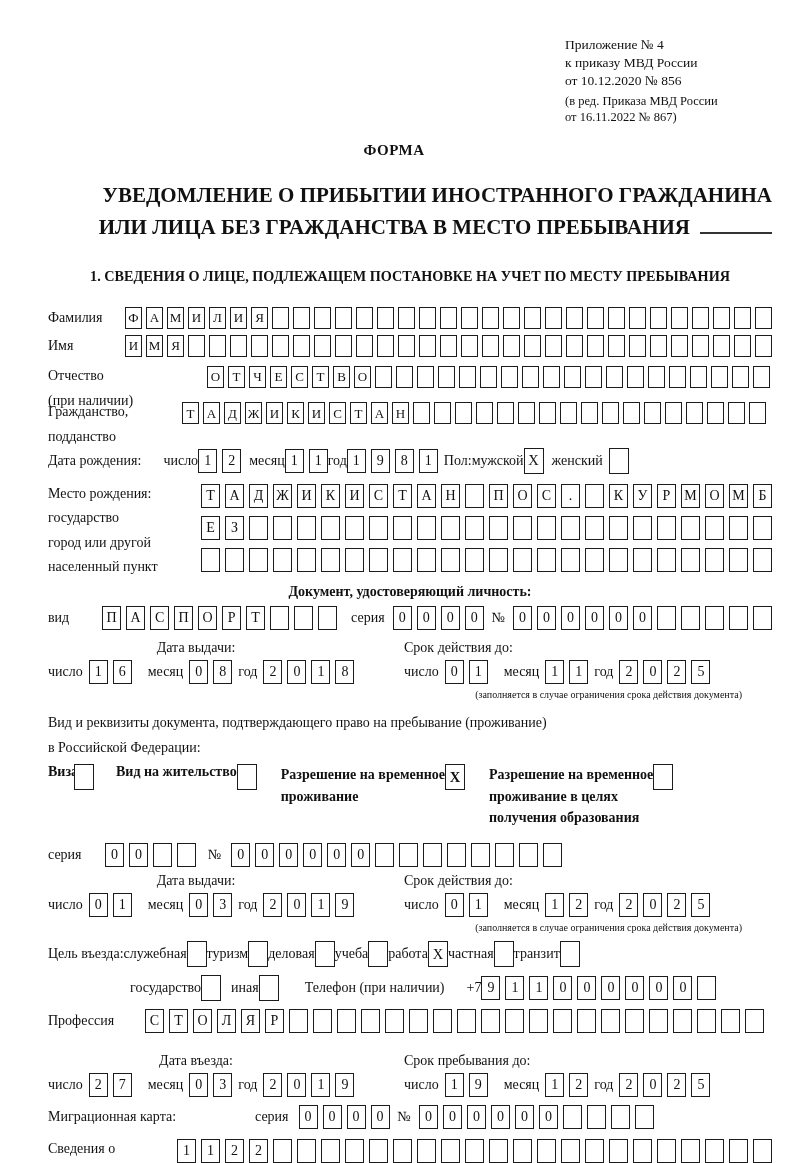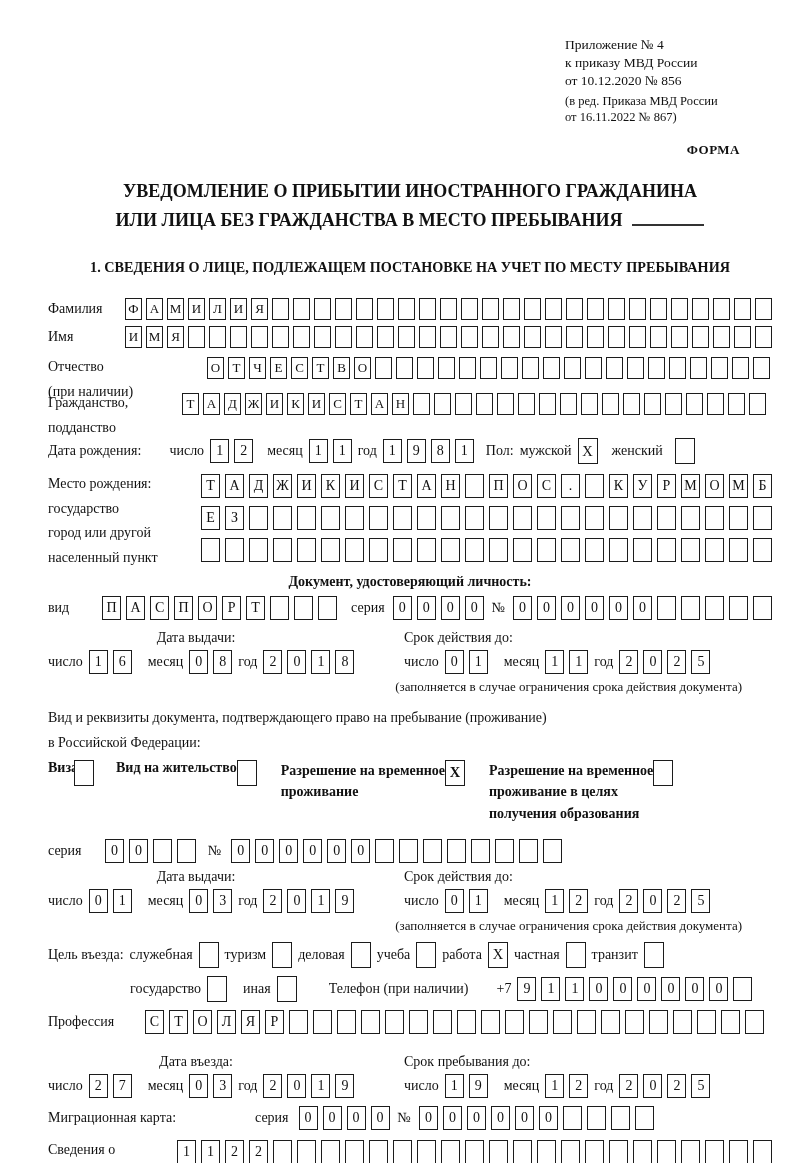--- a/index.html
+++ b/index.html
@@ -3,45 +3,45 @@
 <meta charset="utf-8">
 <style>
   html,body{margin:0;padding:0;background:#fff;}
   .page{
     position:relative; width:800px; min-height:1163px; box-sizing:border-box;
     padding:36px 28px 30px 48px; background:#fff; color:#111;
     font-family:"Liberation Serif", serif; font-size:14px;
   }
   .appendix{margin-left:auto; width:195px; margin-right:12px; line-height:1.34; font-size:13.5px;}
   .appendix .small{font-size:12.5px; margin-top:3px; line-height:1.3;}
-  .forma{text-align:right; margin-right:32px; margin-top:16px; font-weight:bold; font-size:13px; letter-spacing:.5px;}
-  .title{margin-top:20px; text-align:center; font-weight:bold; font-size:18px; line-height:1.55;}
+  .forma{text-align:center; margin-right:32px; margin-top:16px; font-weight:bold; font-size:15px; letter-spacing:.5px;}
+  .title{margin-top:20px; text-align:right; font-weight:bold; font-size:21px; line-height:1.55;}
   .uline{display:inline-block; width:72px; border-bottom:2px solid #333; margin-left:10px; height:1em; vertical-align:baseline;}
   .sect{margin-top:24px; text-align:center; font-weight:bold; font-size:14.2px;}
   .row{display:flex; align-items:flex-start;}
   .row.vc{align-items:center;}
   .lbl{white-space:nowrap;}
   .boxes{display:flex; gap:4px; flex-wrap:nowrap;}
   .cb{
     width:17px; height:22px; box-sizing:border-box; border:1.6px solid #1c1c1c;
     display:flex; align-items:center; justify-content:center;
     font-size:13px; line-height:1; background:#fff; flex:0 0 auto;
   }
   .boxes.w{gap:5px;}
   .boxes.w .cb{width:19px; height:24px; font-size:14px;}
   .boxes.xbox .cb{width:20px; height:26px; font-size:14.5px;}
   .stack{display:flex; flex-direction:column; gap:8px;}
   .dgroup{display:flex; align-items:center; gap:6px;}
   .dheads{display:flex; font-size:14px; margin-top:10px;}
   .dh1{width:356px; text-align:center; box-sizing:border-box; padding-right:60px;}
   .dh2{width:300px; text-align:left;}
-  .note-r{font-size:13px; text-align:right; padding-right:30px; margin-top:5px;}
+  .note-r{font-size:10px; text-align:right; padding-right:30px; margin-top:5px;}
   .dt-item{display:flex; align-items:flex-start; gap:0;font-weight:bold;}
   .dt-text{text-align:left; line-height:1.55;}
-  .mt4{margin-top:4px}.mt6{margin-top:6px}.mt8{margin-top:8px}.mt10{margin-top:10px}.mt14{margin-top:14px}.mt22{margin-top:22px}.g6{gap:6px}
+  .mt4{margin-top:4px}.mt6{margin-top:6px}.mt8{margin-top:8px}.mt10{margin-top:10px}.mt14{margin-top:14px}.mt22{margin-top:22px}.g6{}
   .ctr{text-align:center; font-weight:bold;}
 </style>
 </head>
 <body>
 
 <div class="page">
 
   <div class="appendix">
     <div>Приложение № 4</div>
     <div>к приказу МВД России</div>

